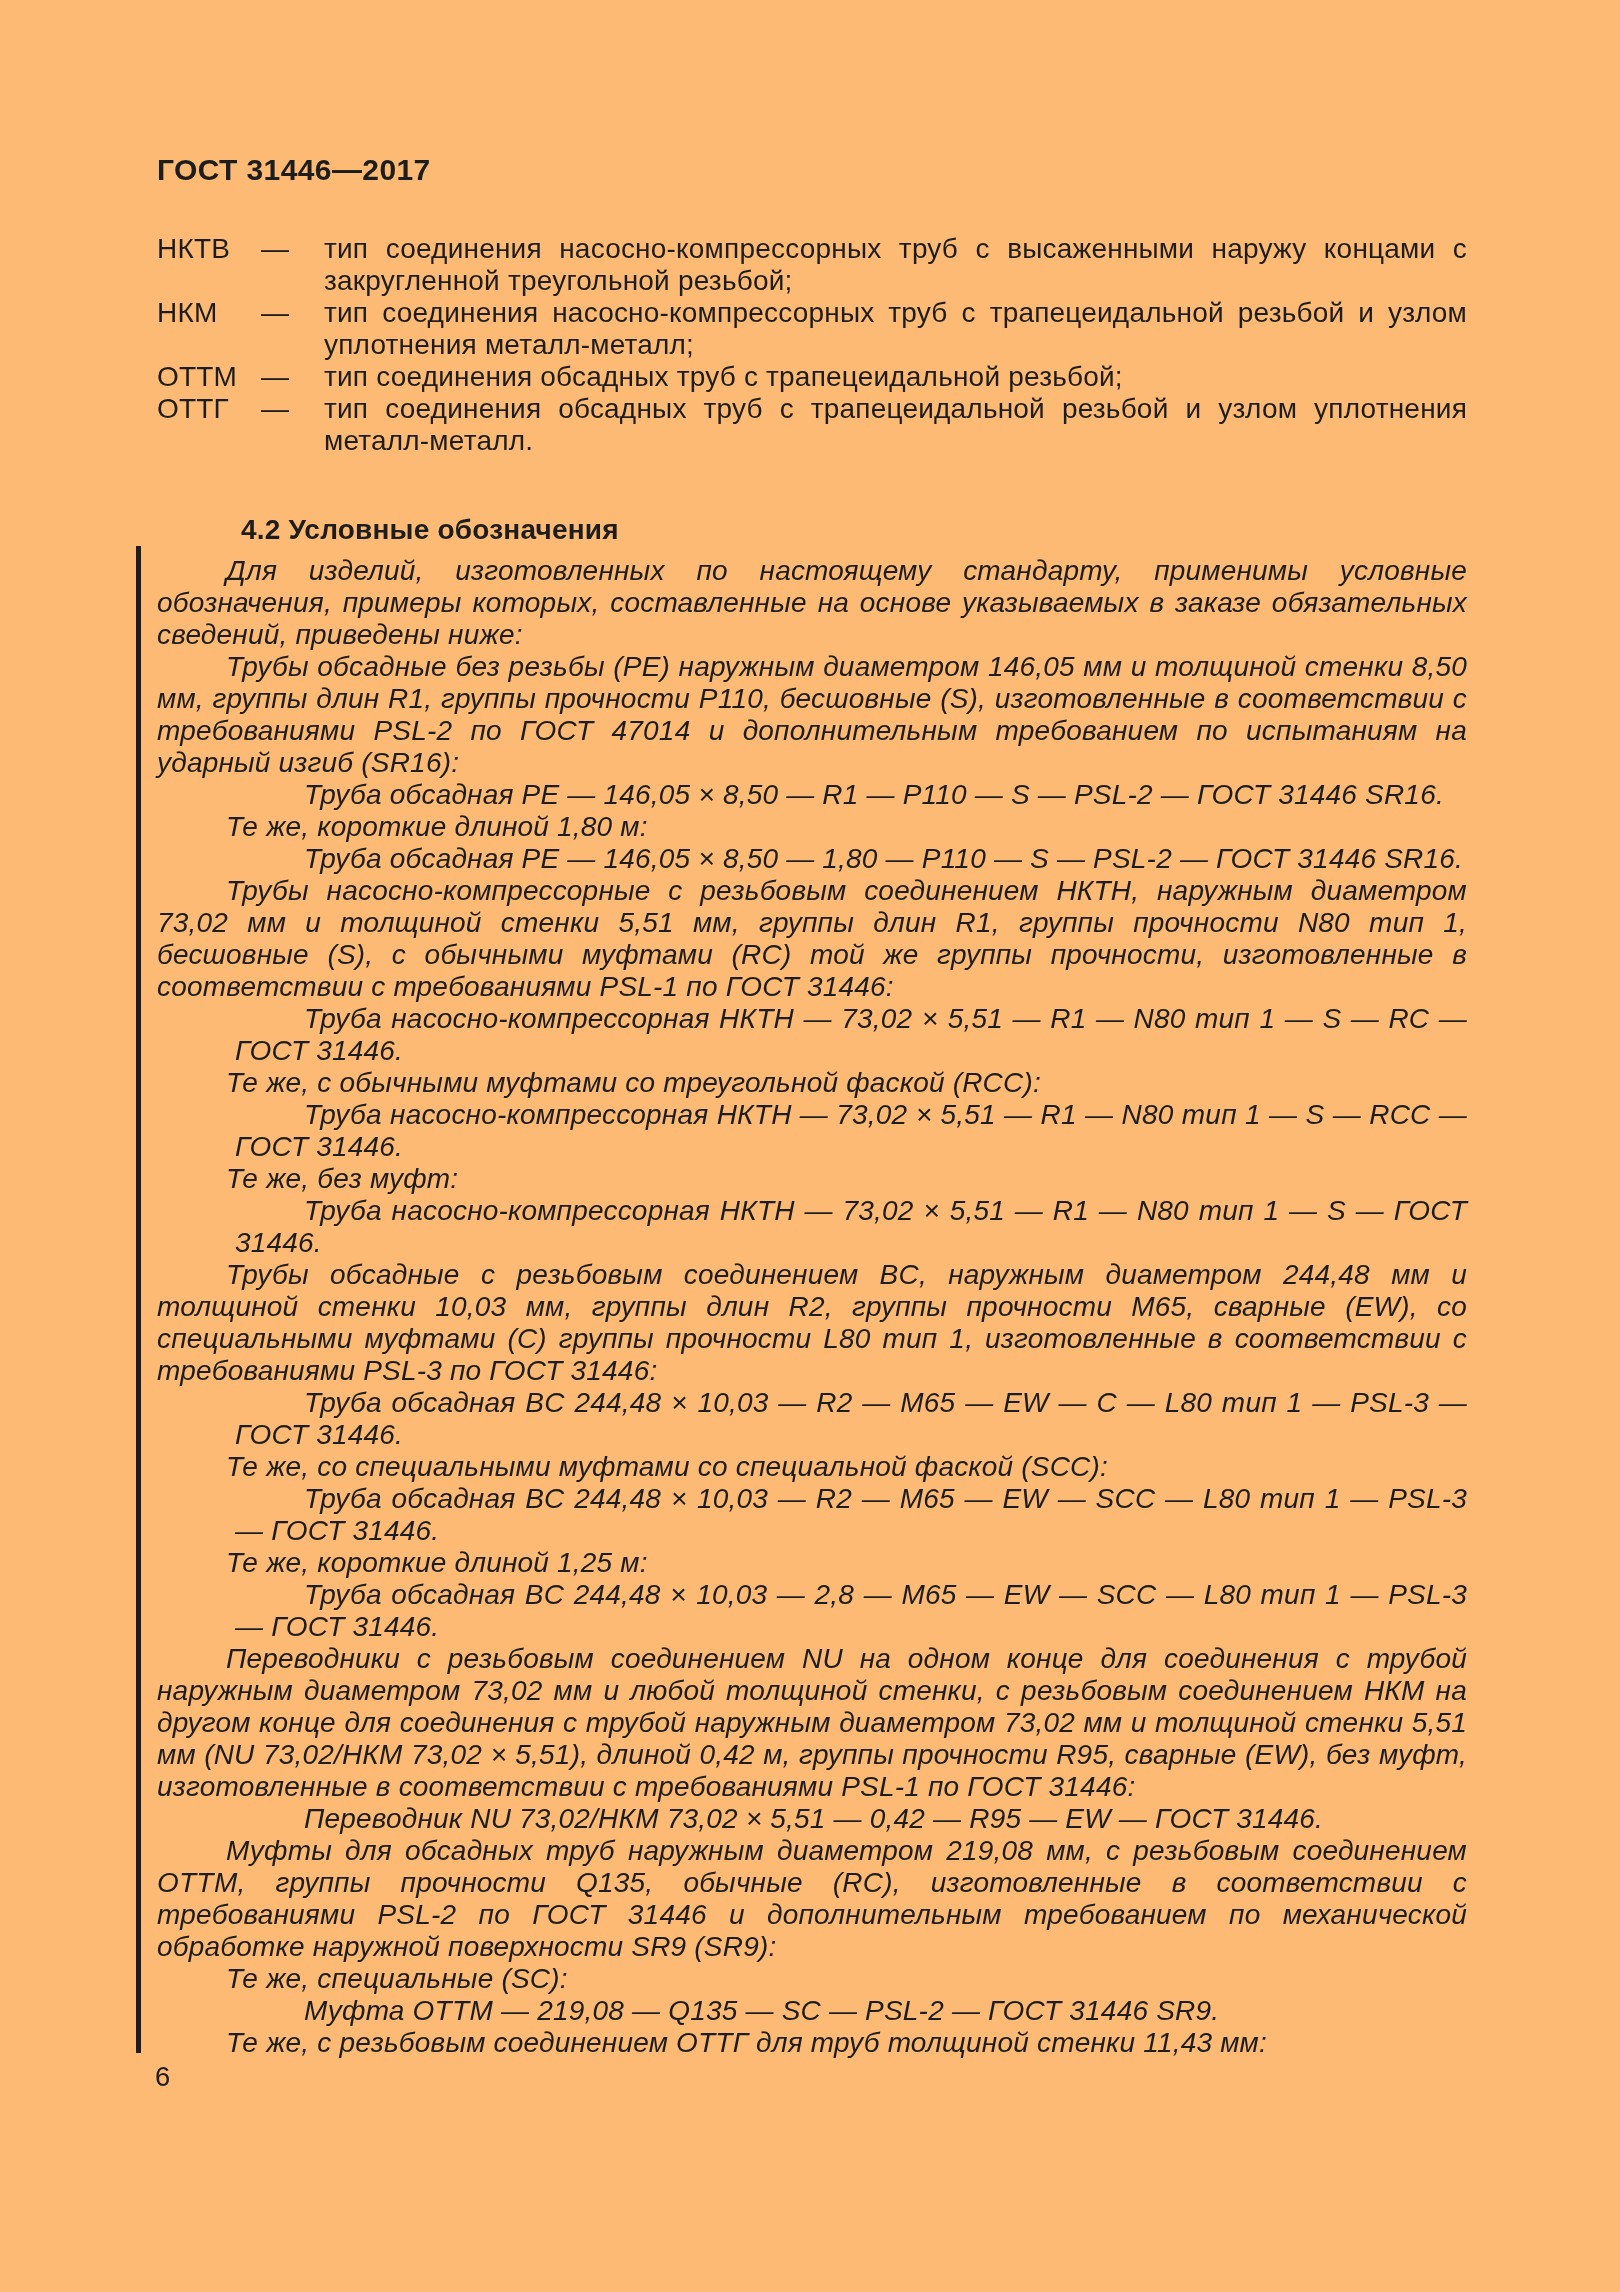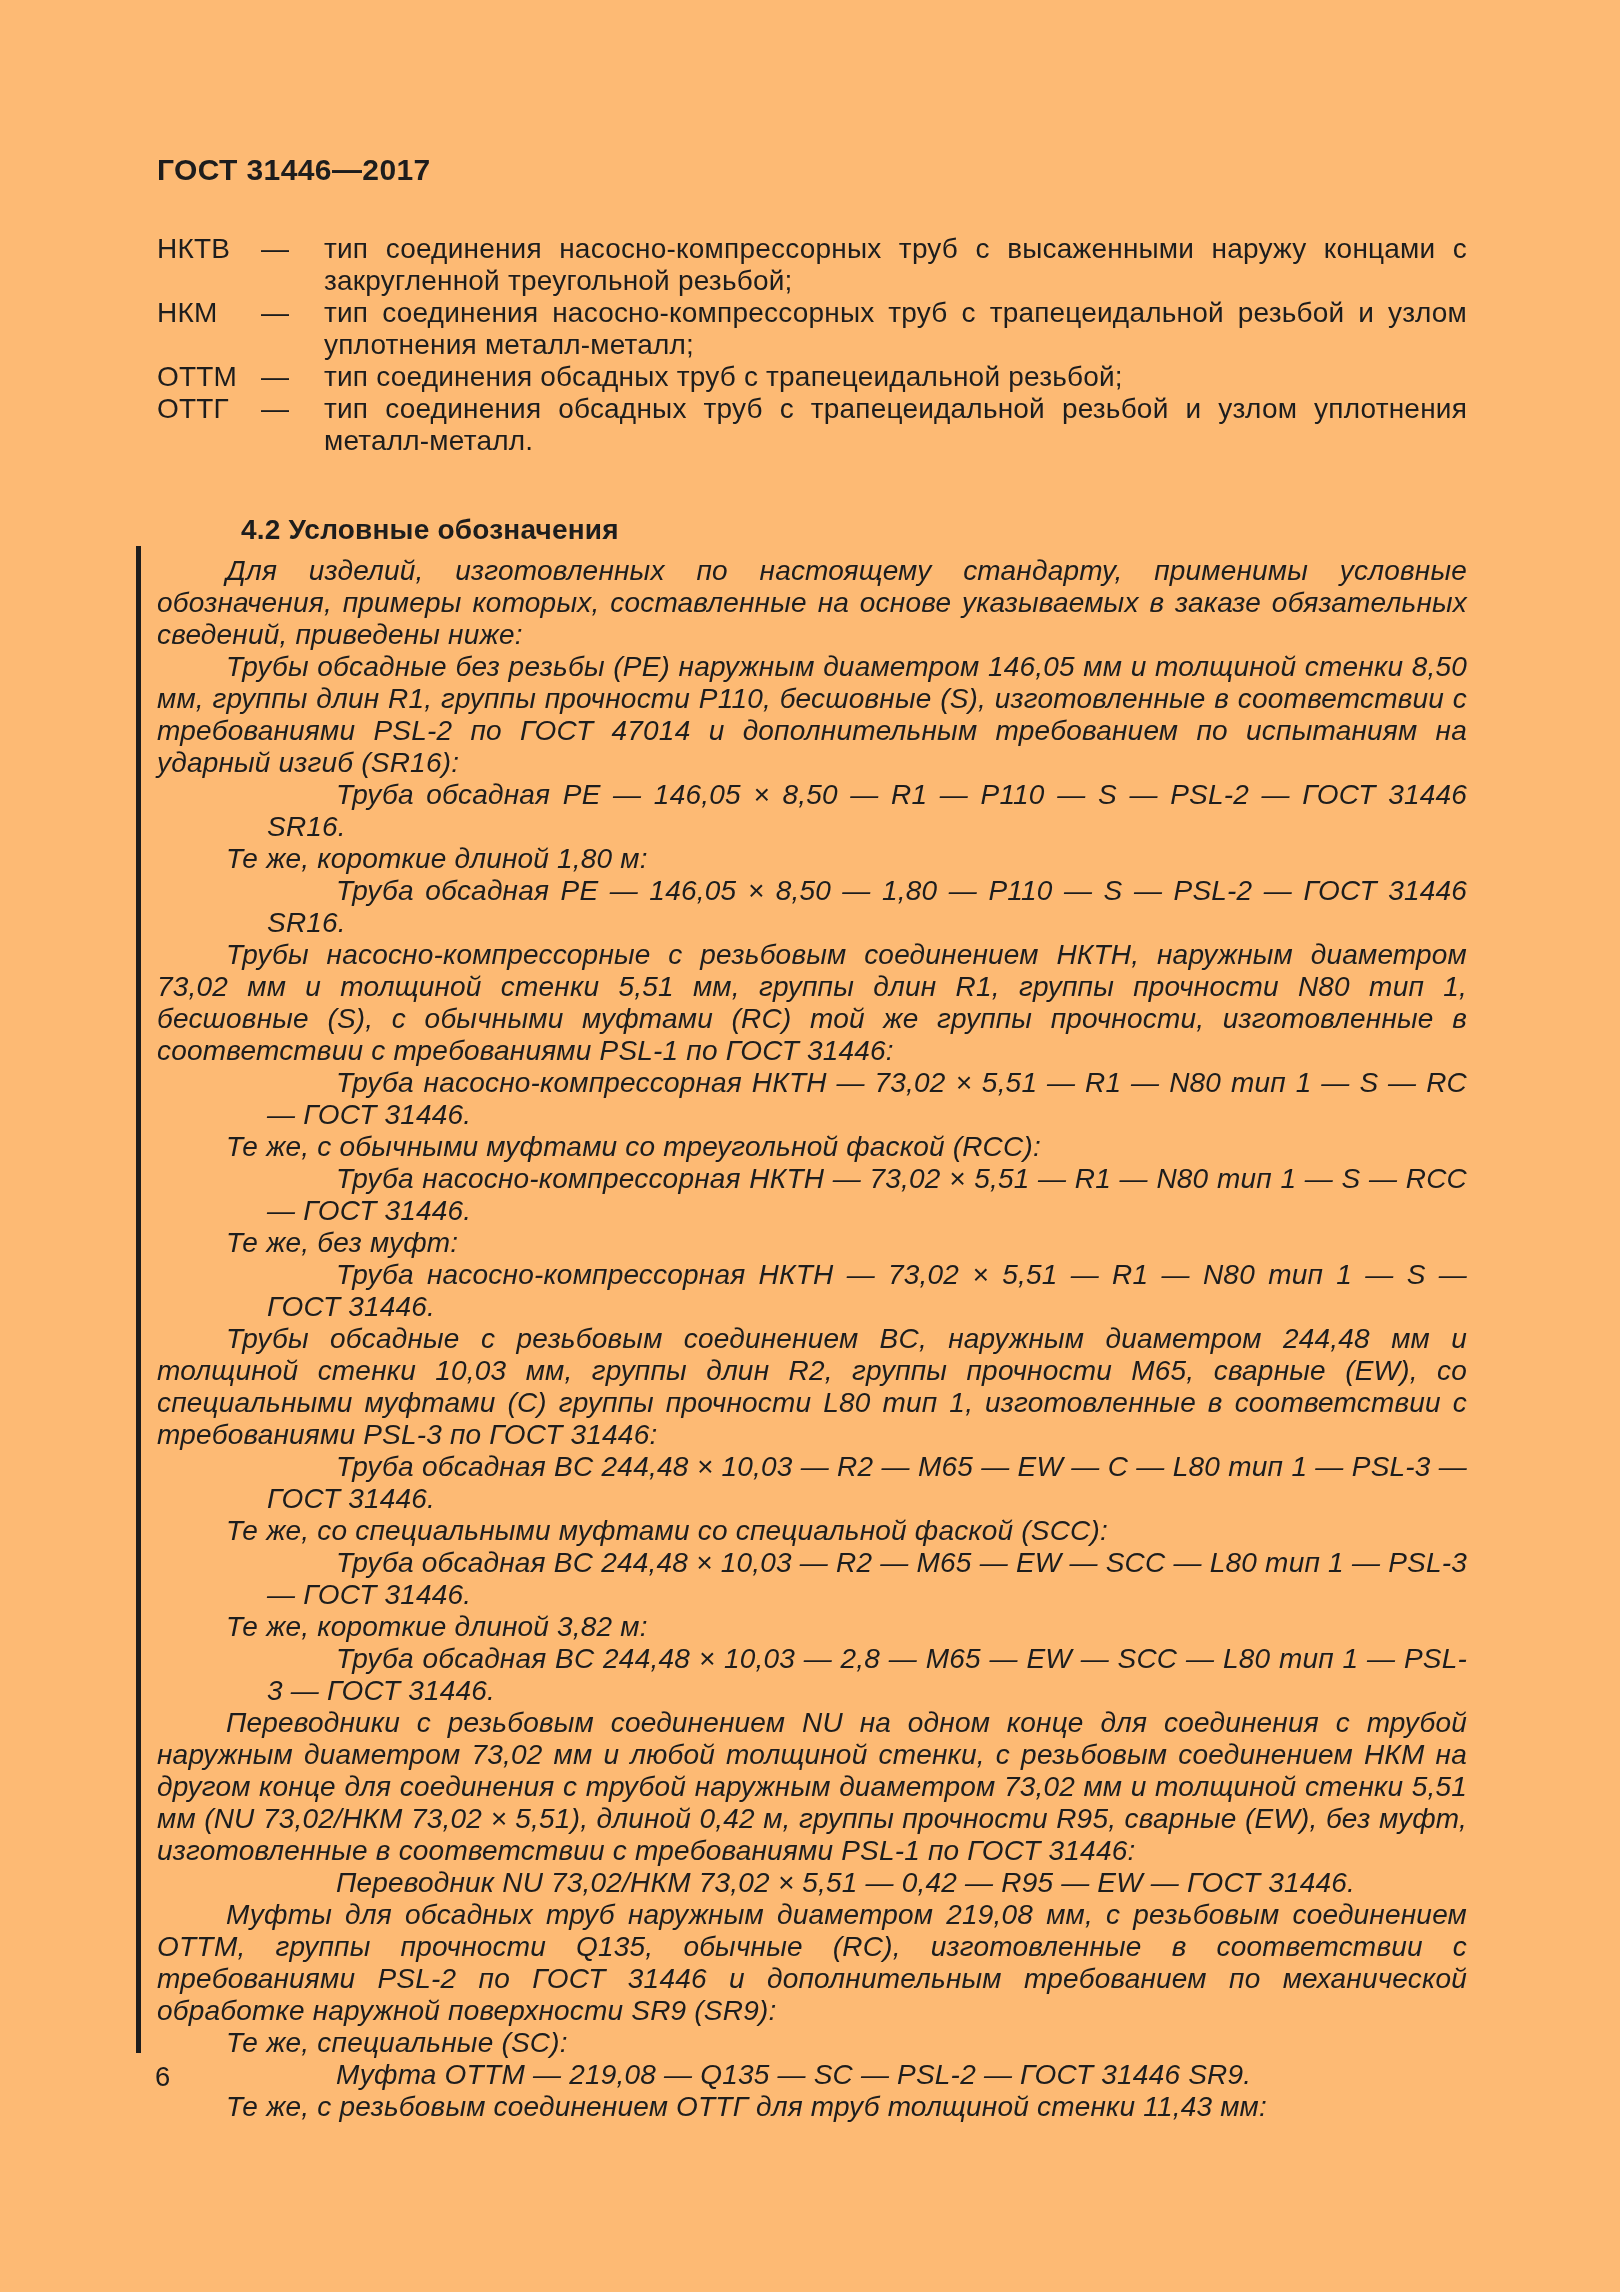--- a/index.html
+++ b/index.html
@@ -54,21 +54,21 @@
     line-height:32px;
     font-style:italic;
     letter-spacing:0.2px;
   }
   .para{
     margin:0;
     text-indent:69px;
     text-align:justify;
   }
   .para.example{
-    margin-left:110px;
+    margin-left:78px;
     text-indent:69px;
     font-style:italic;
   }
   .change-bar{
     position:absolute;
     left:136px;
     top:546px;
     width:4.9px;
     height:1507px;
     background:#1d1d1d;
@@ -123,21 +123,21 @@
     <p class="para">Трубы насосно-компрессорные с резьбовым соединением НКТН, наружным диаметром 73,02 мм и толщиной стенки 5,51 мм, группы длин R1, группы прочности N80 тип 1, бесшовные (S), с обычными муфтами (RC) той же группы прочности, изготовленные в соответствии с требованиями PSL-1 по ГОСТ 31446:</p>
     <p class="para example">Труба насосно-компрессорная НКТН — 73,02 × 5,51 — R1 — N80 тип 1 — S — RC — ГОСТ 31446.</p>
     <p class="para">Те же, с обычными муфтами со треугольной фаской (RCC):</p>
     <p class="para example">Труба насосно-компрессорная НКТН — 73,02 × 5,51 — R1 — N80 тип 1 — S — RCC — ГОСТ 31446.</p>
     <p class="para">Те же, без муфт:</p>
     <p class="para example">Труба насосно-компрессорная НКТН — 73,02 × 5,51 — R1 — N80 тип 1 — S — ГОСТ 31446.</p>
     <p class="para">Трубы обсадные с резьбовым соединением BC, наружным диаметром 244,48 мм и толщиной стенки 10,03 мм, группы длин R2, группы прочности M65, сварные (EW), со специальными муфтами (C) группы прочности L80 тип 1, изготовленные в соответствии с требованиями PSL-3 по ГОСТ 31446:</p>
     <p class="para example">Труба обсадная BC 244,48 × 10,03 — R2 — M65 — EW — C — L80 тип 1 — PSL-3 — ГОСТ 31446.</p>
     <p class="para">Те же, со специальными муфтами со специальной фаской (SCC):</p>
     <p class="para example">Труба обсадная BC 244,48 × 10,03 — R2 — M65 — EW — SCC — L80 тип 1 — PSL-3 — ГОСТ 31446.</p>
-    <p class="para">Те же, короткие длиной 3,82 м:</p>
+    <p class="para">Те же, короткие длиной 1,25 м:</p>
     <p class="para example">Труба обсадная BC 244,48 × 10,03 — 2,8 — M65 — EW — SCC — L80 тип 1 — PSL-3 — ГОСТ 31446.</p>
     <p class="para">Переводники с резьбовым соединением NU на одном конце для соединения с трубой наружным диаметром 73,02 мм и любой толщиной стенки, с резьбовым соединением НКМ на другом конце для соединения с трубой наружным диаметром 73,02 мм и толщиной стенки 5,51 мм (NU 73,02/НКМ 73,02 × 5,51), длиной 0,42 м, группы прочности R95, сварные (EW), без муфт, изготовленные в соответствии с требованиями PSL-1 по ГОСТ 31446:</p>
     <p class="para example">Переводник NU 73,02/НКМ 73,02 × 5,51 — 0,42 — R95 — EW — ГОСТ 31446.</p>
     <p class="para">Муфты для обсадных труб наружным диаметром 219,08 мм, с резьбовым соединением ОТТМ, группы прочности Q135, обычные (RC), изготовленные в соответствии с требованиями PSL-2 по ГОСТ 31446 и дополнительным требованием по механической обработке наружной поверхности SR9 (SR9):</p>
     <p class="para">Те же, специальные (SC):</p>
     <p class="para example">Муфта ОТТМ — 219,08 — Q135 — SC — PSL-2 — ГОСТ 31446 SR9.</p>
     <p class="para">Те же, с резьбовым соединением ОТТГ для труб толщиной стенки 11,43 мм:</p>
   </div>
 
   <div class="page-number">6</div>

